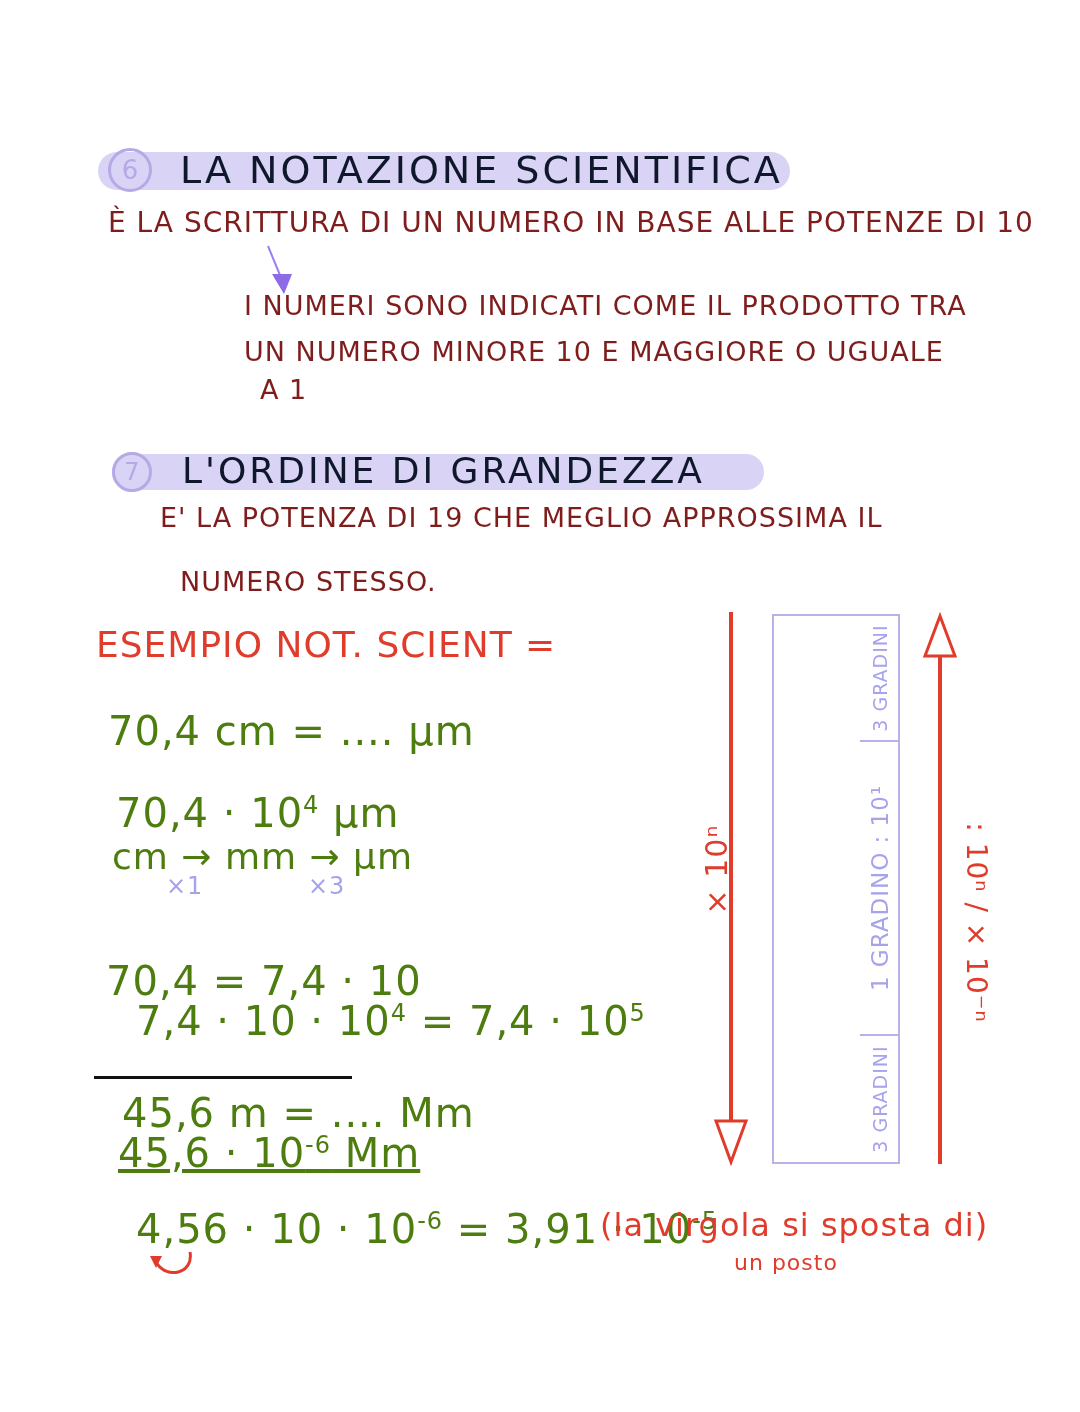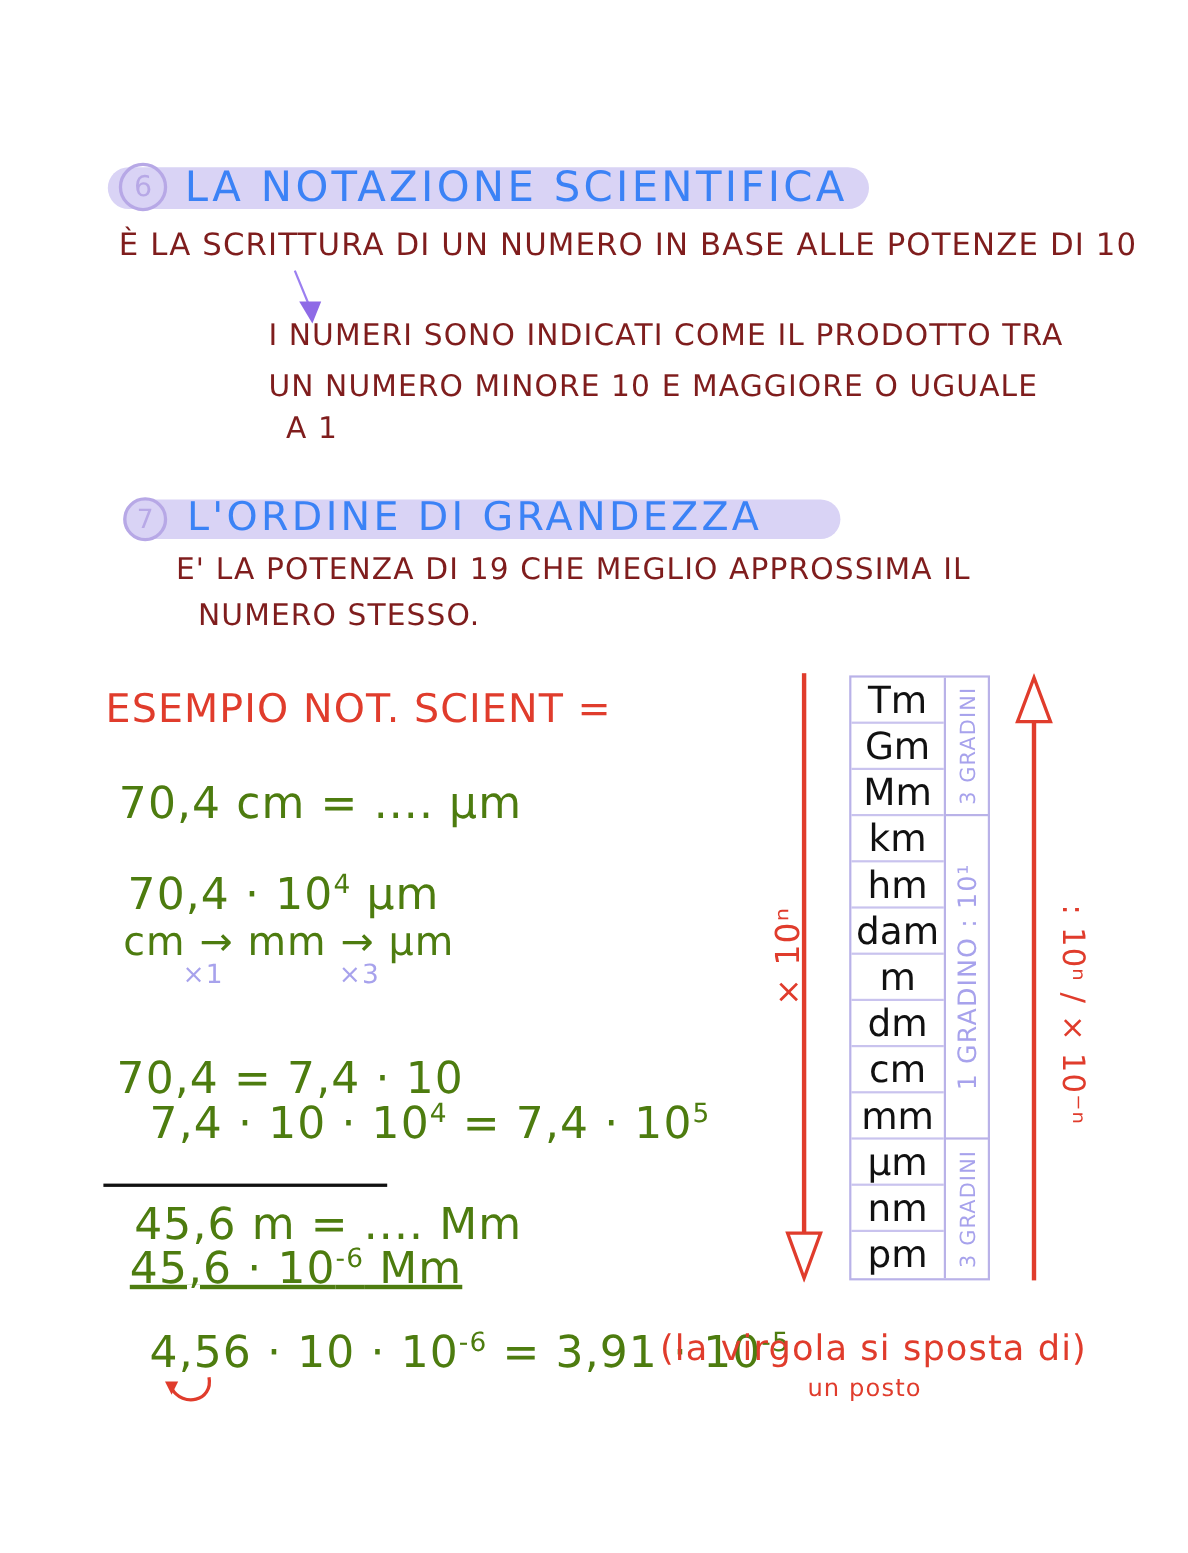--- a/index.html
+++ b/index.html
@@ -10,21 +10,21 @@
     .abs { position: absolute; }
     .hand { font-family: "DejaVu Sans", sans-serif; letter-spacing: 1px; }
     .title-band {
       position: absolute; background: #d9d3f5; border-radius: 22px;
     }
     .num-circle {
       position: absolute; border: 3px solid #b7a8e6; border-radius: 50%;
       color: #b7a8e6; font-size: 26px; text-align: center; box-sizing: border-box;
       font-family: "DejaVu Sans", sans-serif;
     }
-    .title-text { position: absolute; font-size: 38px; letter-spacing: 3px; color: #3b82f6; }
+    .title-text { position: absolute; font-size: 38px; letter-spacing: 3px; color: #0f172a; margin-left: 12px; }
     .body-text { position: absolute; font-size: 27px; letter-spacing: 1px; color: #7f1d1d; white-space: nowrap; }
     .red { color: #e03c2c; }
     .lilac { color: #a7a2ec; }
     .math { position: absolute; font-size: 40px; color: #4d7c0f; white-space: nowrap; margin-left: 12px; }
     sup { font-size: 60%; }
     .table {
       position: absolute; left: 772px; top: 614px; width: 128px; height: 550px;
       border: 2px solid #b9b2e8; box-sizing: border-box;
     }
     .unit-col { position: absolute; left: 0; top: 0; width: 84px; height: 100%; border-right: 2px solid #b9b2e8; }
@@ -58,21 +58,21 @@
 </svg>
 
 <div class="body-text hand" style="left:244px; top:290px;">I NUMERI SONO INDICATI COME IL PRODOTTO TRA</div>
 <div class="body-text hand" style="left:244px; top:336px;">UN NUMERO MINORE 10 E MAGGIORE O UGUALE</div>
 <div class="body-text hand" style="left:260px; top:374px;">A 1</div>
 
 <div class="title-band" style="left:112px; top:454px; width:652px; height:36px;"></div>
 <div class="num-circle" style="left:112px; top:452px; width:40px; height:40px; line-height:34px; font-size:24px;">7</div>
 <div class="title-text hand" style="left:170px; top:450px; font-size:36px;">L'ORDINE DI GRANDEZZA</div>
 <div class="body-text hand" style="left:160px; top:502px;">E' LA POTENZA DI 19 CHE MEGLIO APPROSSIMA IL</div>
-<div class="body-text hand" style="left:180px; top:544px;text-align:center;">NUMERO STESSO.</div>
+<div class="body-text hand" style="left:180px; top:566px;text-align:center;">NUMERO STESSO.</div>
 
 <div class="body-text hand red" style="left:96px; top:624px; font-size:36px;">ESEMPIO NOT. SCIENT =</div>
 
 <div class="math hand" style="left:96px; top:708px;">70,4 cm = .... μm</div>
 <div class="math hand" style="left:104px; top:790px;">
   <span>70,4 · 10</span><sup>4</sup><span> μm</span>
 </div>
 <div class="math hand" style="left:100px; top:836px; font-size:36px;">cm → mm → μm</div>
 <div class="body-text hand lilac" style="left:166px; top:872px; font-size:24px;">×1</div>
 <div class="body-text hand lilac" style="left:308px; top:872px; font-size:24px;">×3</div>
@@ -98,35 +98,20 @@
 <div class="body-text hand red" style="left:600px; top:1206px; font-size:32px;">(la virgola si sposta di)</div>
 <div class="body-text hand red" style="left:734px; top:1250px; font-size:22px;">un posto</div>
 
 <div class="vline" style="left:729px; top:612px; height:520px;"></div>
 <svg class="abs" style="left:713px; top:1118px;" width="36" height="48">
   <polygon points="3,3 33,3 18,44" fill="#fff" stroke="#e03c2c" stroke-width="3"></polygon>
 </svg>
 <div class="rot-label hand" style="left:672px; top:852px; font-size:30px;">× 10ⁿ</div>
 
 <div class="table">
-  <div class="unit-col">
-    <div class="unit-cell">Tm</div>
-    <div class="unit-cell">Gm</div>
-    <div class="unit-cell">Mm</div>
-    <div class="unit-cell">km</div>
-    <div class="unit-cell">hm</div>
-    <div class="unit-cell">dam</div>
-    <div class="unit-cell">m</div>
-    <div class="unit-cell">dm</div>
-    <div class="unit-cell">cm</div>
-    <div class="unit-cell">mm</div>
-    <div class="unit-cell">μm</div>
-    <div class="unit-cell">nm</div>
-    <div class="unit-cell">pm</div>
-  </div>
   <div class="grade-col">
     <div class="grade-seg" style="top:0; height:126px;">
       <span class="grade-label hand" style="font-size:19px;">3 GRADINI</span>
     </div>
     <div class="grade-seg" style="top:126px; height:294px;">
       <span class="grade-label hand" style="font-size:23px;">1 GRADINO : 10¹</span>
     </div>
     <div class="grade-seg" style="top:420px; height:126px; border-bottom:none;">
       <span class="grade-label hand" style="font-size:19px;">3 GRADINI</span>
     </div>

